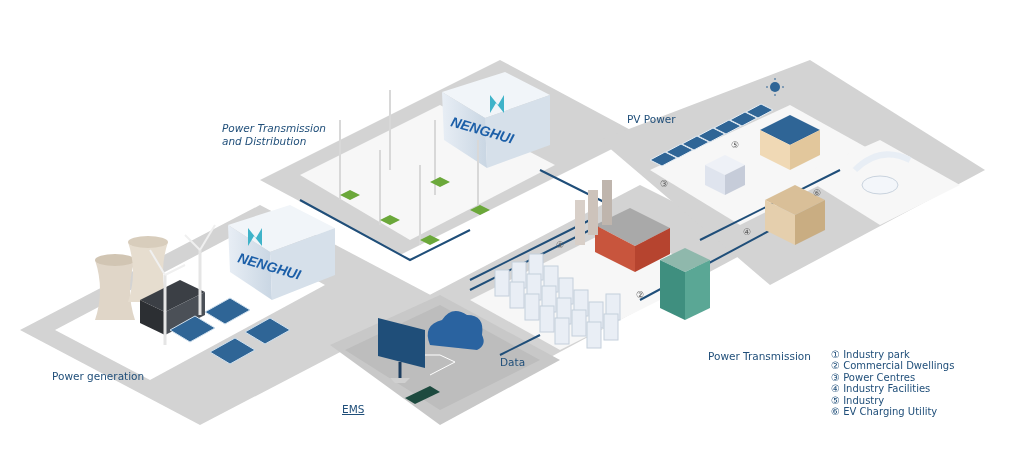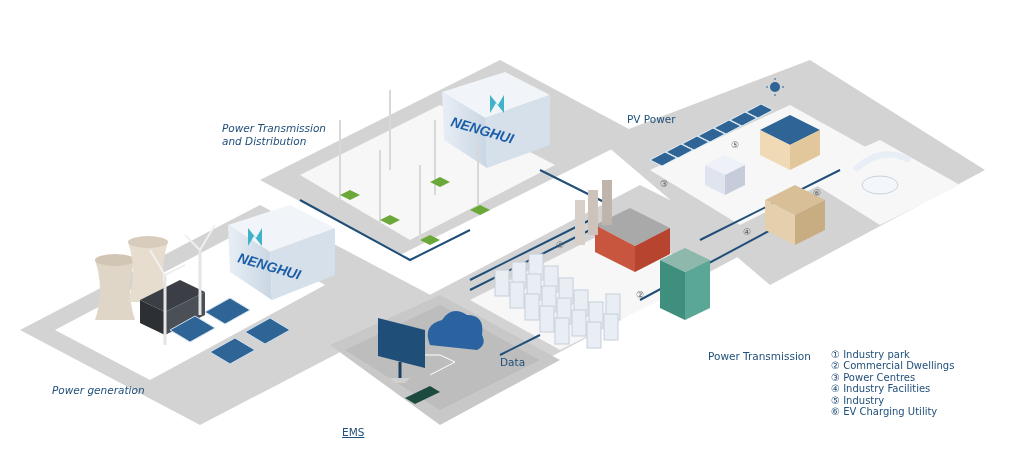--- a/index.html
+++ b/index.html
@@ -187,22 +187,22 @@
   <g stroke="#ffffff" stroke-width="1" fill="none">
     <polyline points="425,355 440,355 455,362 430,375"></polyline>
   </g>
 </svg>
 
 <div class="label" style="left:222px;top:122px;font-style:italic;">
   <div>Power Transmission</div>
   <div>and Distribution</div>
 </div>
 <div class="label" style="left:627px;top:113px;">PV Power</div>
-<div class="label" style="left:52px;top:384px;font-style:italic;">Power generation</div>
-<div class="label" style="left:342px;top:426px;text-decoration:underline;">EMS</div>
+<div class="label" style="left:52px;top:370px;">Power generation</div>
+<div class="label" style="left:342px;top:403px;text-decoration:underline;">EMS</div>
 <div class="label" style="left:500px;top:356px;">Data</div>
 <div class="label" style="left:708px;top:350px;">Power Transmission</div>
 
 <div class="marker" style="left:556px;top:240px;">①</div>
 <div class="marker" style="left:636px;top:290px;">②</div>
 <div class="marker" style="left:660px;top:179px;">③</div>
 <div class="marker" style="left:743px;top:227px;">④</div>
 <div class="marker" style="left:731px;top:140px;">⑤</div>
 <div class="marker" style="left:813px;top:188px;">⑥</div>
 

